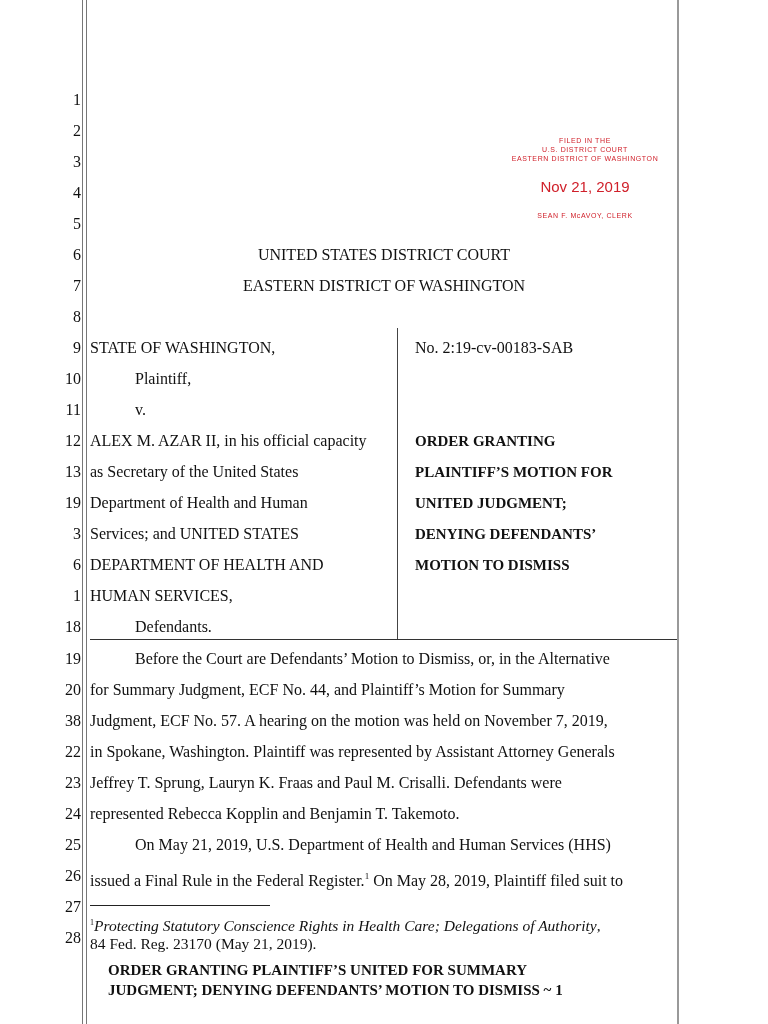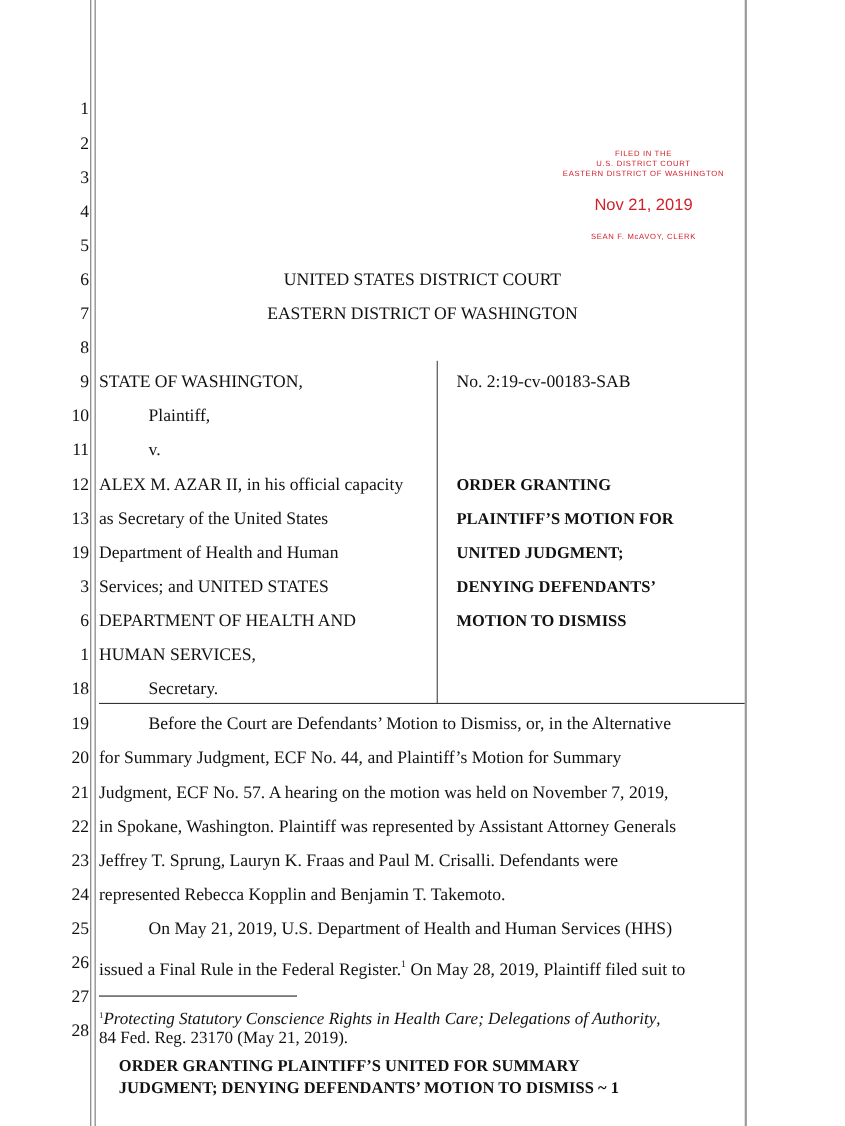--- a/index.html
+++ b/index.html
@@ -50,21 +50,21 @@
     <div class="line-num" style="top:400px">11</div>
     <div class="line-num" style="top:431px">12</div>
     <div class="line-num" style="top:462px">13</div>
     <div class="line-num" style="top:493px">19</div>
     <div class="line-num" style="top:524px">3</div>
     <div class="line-num" style="top:555px">6</div>
     <div class="line-num" style="top:586px">1</div>
     <div class="line-num" style="top:617px">18</div>
     <div class="line-num" style="top:649px">19</div>
     <div class="line-num" style="top:680px">20</div>
-    <div class="line-num" style="top:711px">21</div>
+    <div class="line-num" style="top:711px">38</div>
     <div class="line-num" style="top:742px">22</div>
     <div class="line-num" style="top:773px">23</div>
     <div class="line-num" style="top:804px">24</div>
     <div class="line-num" style="top:835px">25</div>
     <div class="line-num" style="top:866px">26</div>
     <div class="line-num" style="top:897px">27</div>
     <div class="line-num" style="top:928px">28</div>
   </div>
 
   <div>
@@ -82,21 +82,21 @@
     <div class="caption-divider"></div>
     <div class="caption-text" style="left:90px;top:338px">STATE OF WASHINGTON,</div>
     <div class="caption-text" style="left:135px;top:369px">Plaintiff,</div>
     <div class="caption-text" style="left:135px;top:400px">v.</div>
     <div class="caption-text" style="left:90px;top:431px">ALEX M. AZAR II, in his official capacity</div>
     <div class="caption-text" style="left:90px;top:462px">as Secretary of the United States</div>
     <div class="caption-text" style="left:90px;top:493px">Department of Health and Human</div>
     <div class="caption-text" style="left:90px;top:524px">Services; and UNITED STATES</div>
     <div class="caption-text" style="left:90px;top:555px">DEPARTMENT OF HEALTH AND</div>
     <div class="caption-text" style="left:90px;top:586px">HUMAN SERVICES,</div>
-    <div class="caption-text" style="left:135px;top:617px">Secretary.</div>
+    <div class="caption-text" style="left:135px;top:617px">Defendants.</div>
 
     <div class="caption-text" style="left:415px;top:338px">No. 2:19-cv-00183-SAB</div>
     <div class="caption-bold" style="top:431px">ORDER GRANTING</div>
     <div class="caption-bold" style="top:462px">PLAINTIFF’S MOTION FOR</div>
     <div class="caption-bold" style="top:493px">UNITED JUDGMENT;</div>
     <div class="caption-bold" style="top:524px">DENYING DEFENDANTS’</div>
     <div class="caption-bold" style="top:555px">MOTION TO DISMISS</div>
     <div class="caption-rule"></div>
   </div>
 

